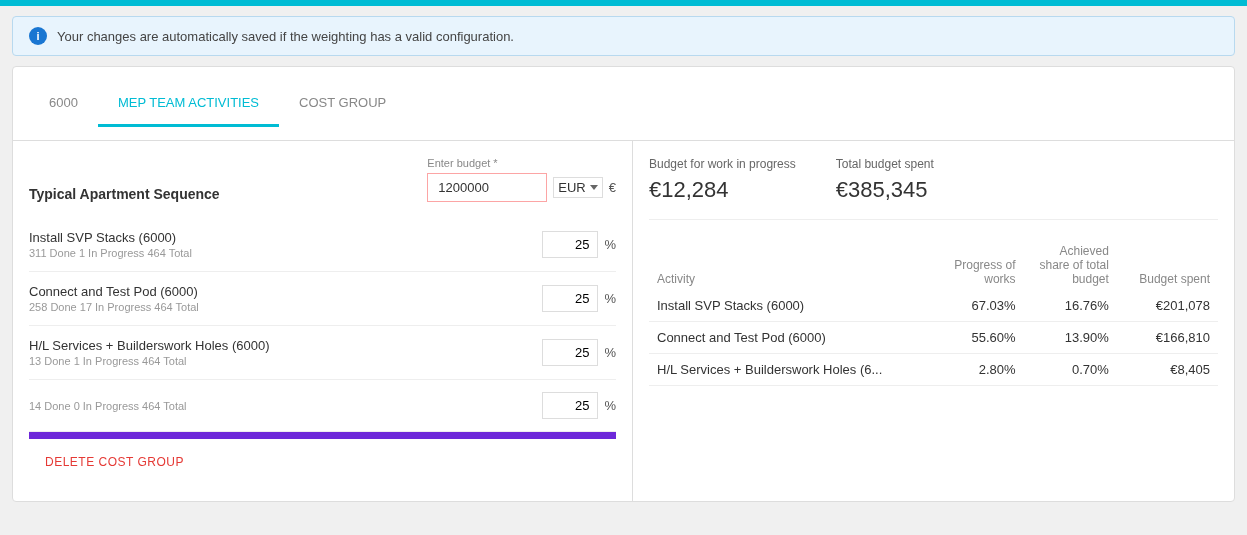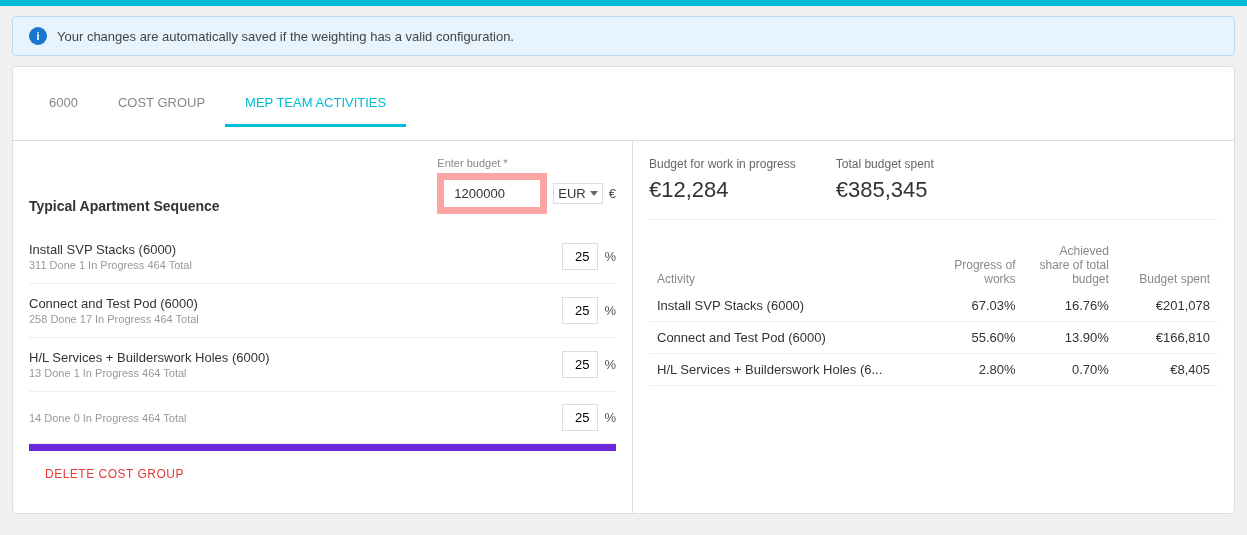--- a/index.html
+++ b/index.html
@@ -95,23 +95,23 @@
       margin-bottom: 4px;
     }
 
     .budget-row {
       display: flex;
       align-items: center;
       gap: 6px;
     }
 
     .budget-input {
-      border: 7px solid #fca5a5;
+      border: 1px solid #fca5a5;
       padding: 6px 10px;
-      width: 110px;
+      width: 120px;
       font-size: 13px;
       color: #333;
       outline: none;
     }
 
     .currency-select {
       border: 1px solid #ddd;
       padding: 2px 4px;
       font-size: 13px;
       background: white;
@@ -133,21 +133,21 @@
       border-bottom: 1px solid #eee;
     }
 
     .activity-info { flex: 1; }
     .activity-name { font-size: 13px; color: #333; margin-bottom: 2px; }
     .activity-sub { font-size: 11px; color: #999; }
 
     .weight-input {
       border: 1px solid #ddd;
       padding: 5px 8px;
-      width: 36px;
+      width: 56px;
       text-align: right;
       font-size: 13px;
       margin-right: 6px;
     }
 
     .percent-sign { font-size: 13px; color: #555; }
 
     
     .budget-summary {
       display: flex;
@@ -204,22 +204,22 @@
 
 <div class="info-banner">
   <div class="info-icon">i</div>
   <span>Your changes are automatically saved if the weighting has a valid configuration.</span>
 </div>
 
 <div class="main-card">
 
   <div class="tabs">
     <div class="tab">6000</div>
+    <div class="tab active">MEP TEAM ACTIVITIES</div>
     <div class="tab">COST GROUP</div>
-    <div class="tab active">MEP TEAM ACTIVITIES</div>
   </div>
 
   <div class="content-area">
 
     <div class="left-panel">
       <div class="sequence-header">
         <div class="sequence-title">Typical Apartment Sequence</div>
         <div class="budget-input-area">
           <div class="budget-label">Enter budget *</div>
           <div class="budget-row">

